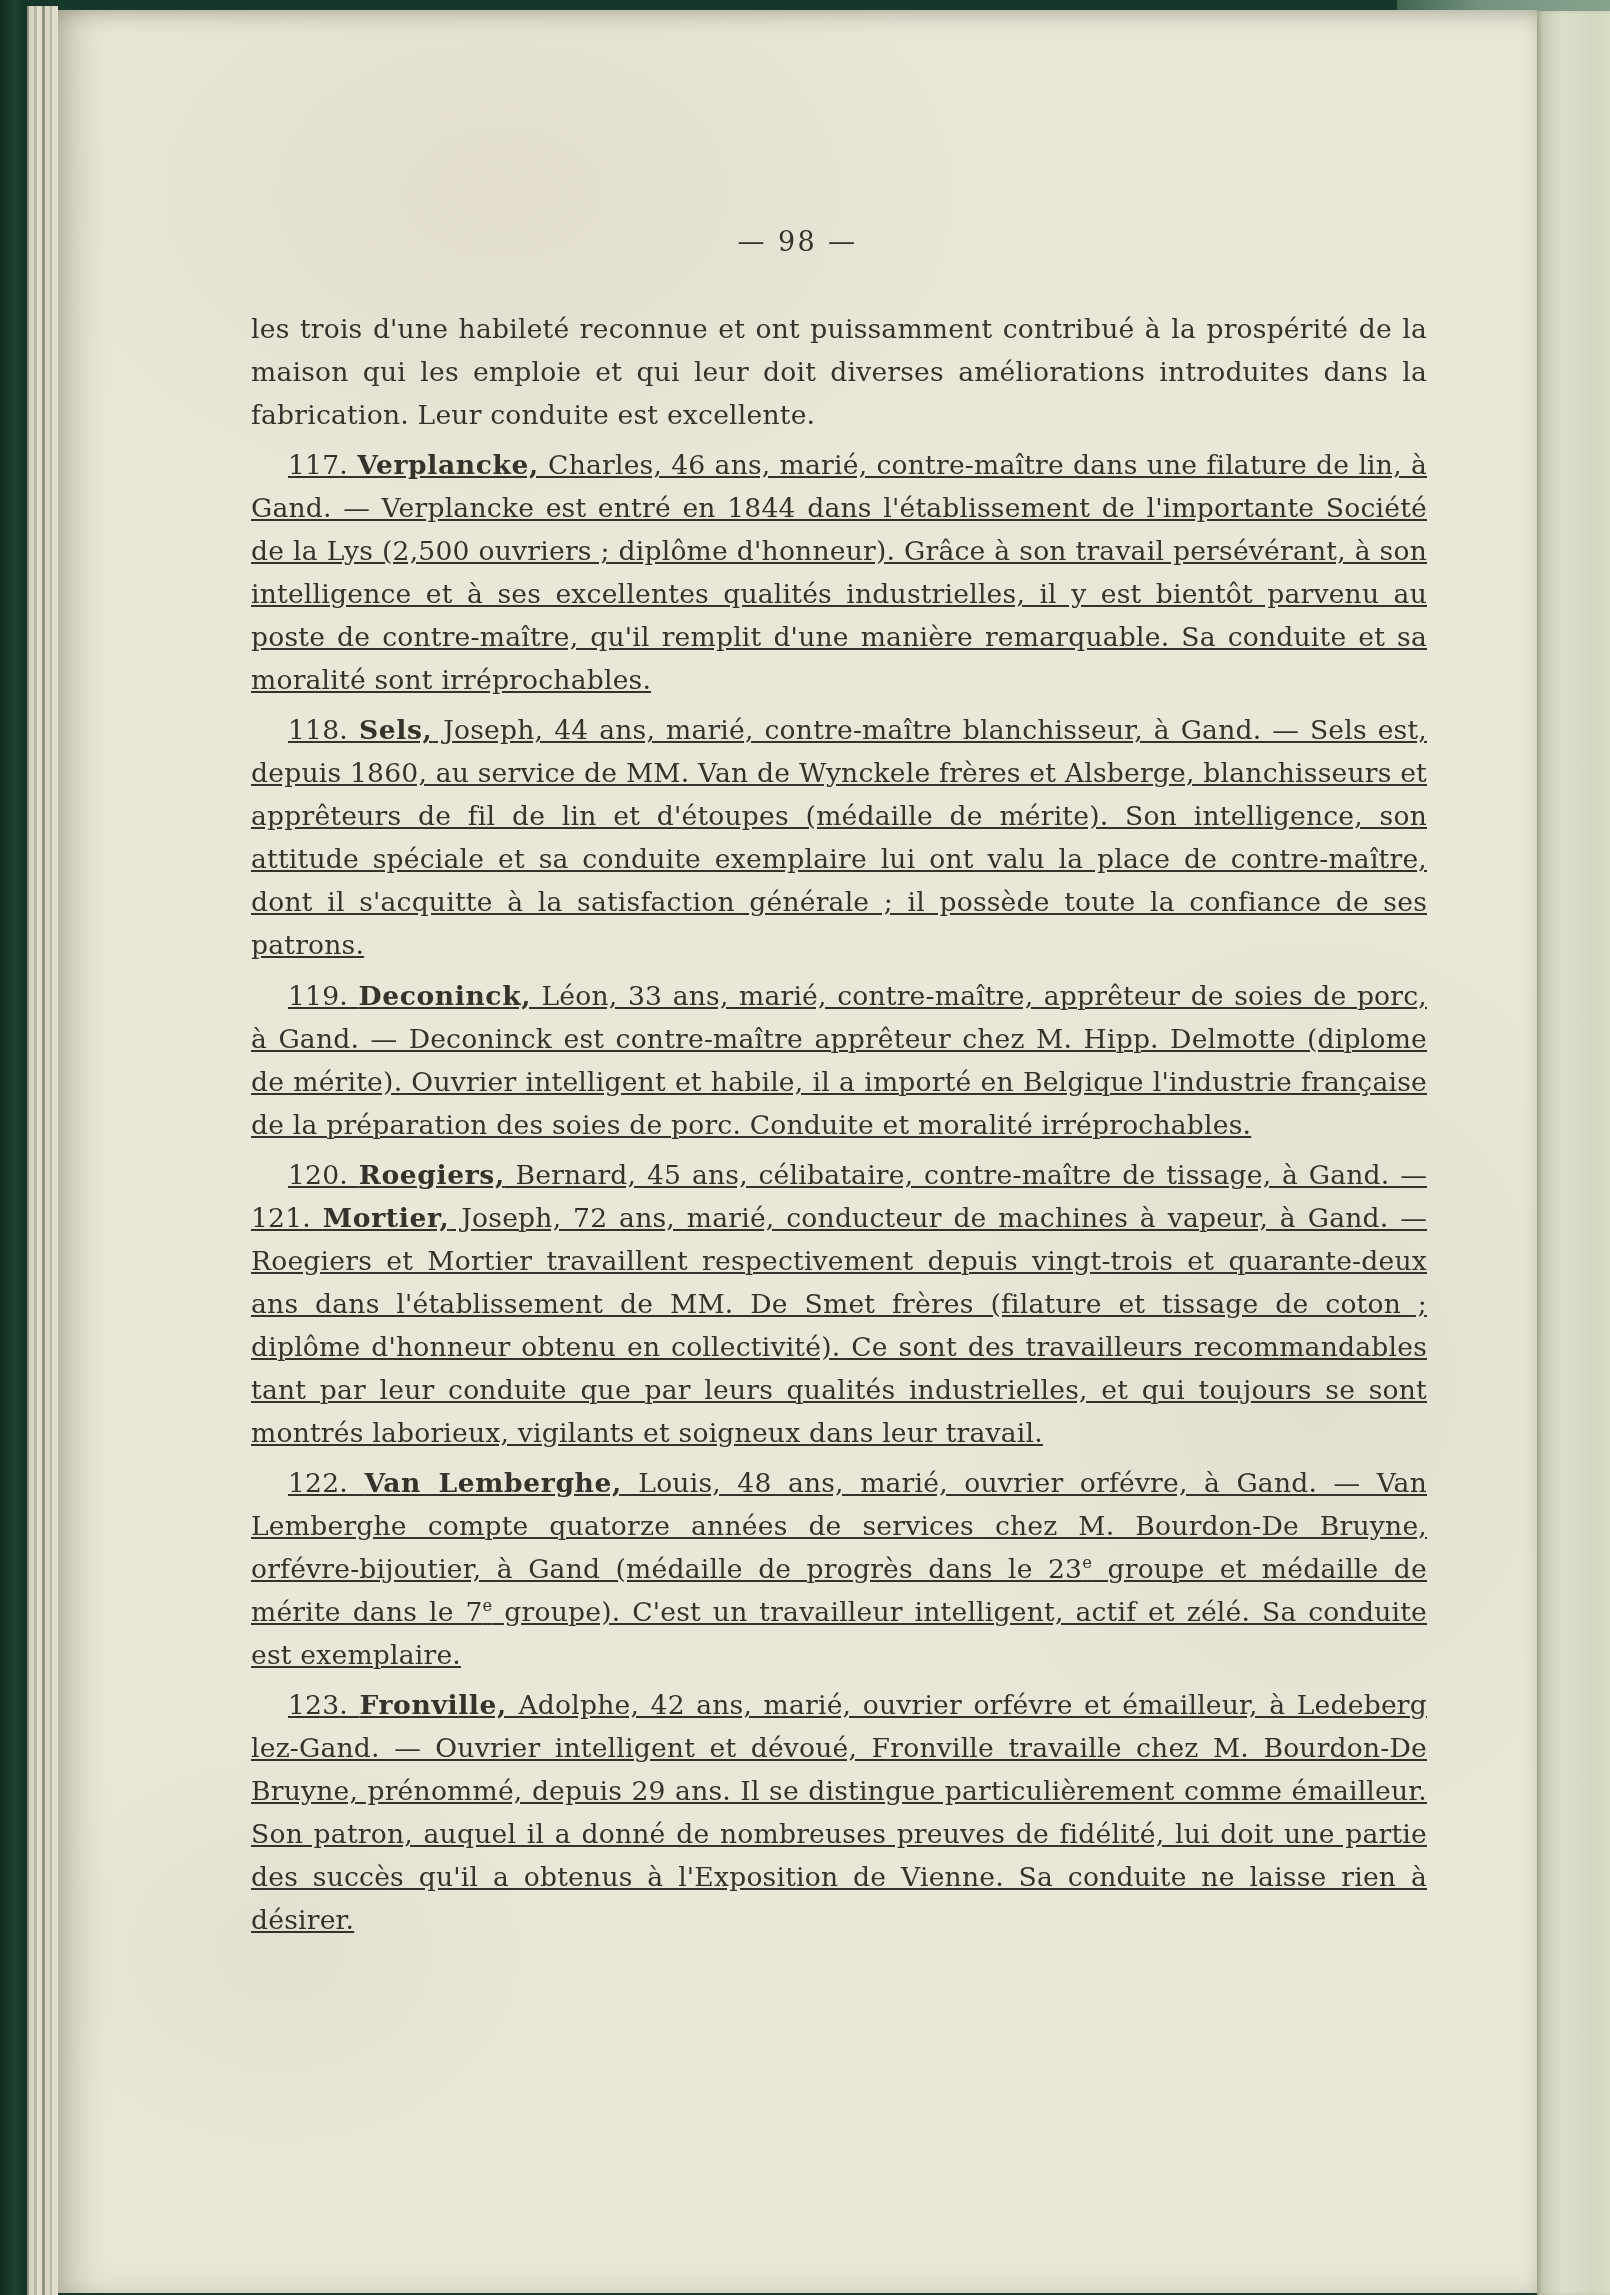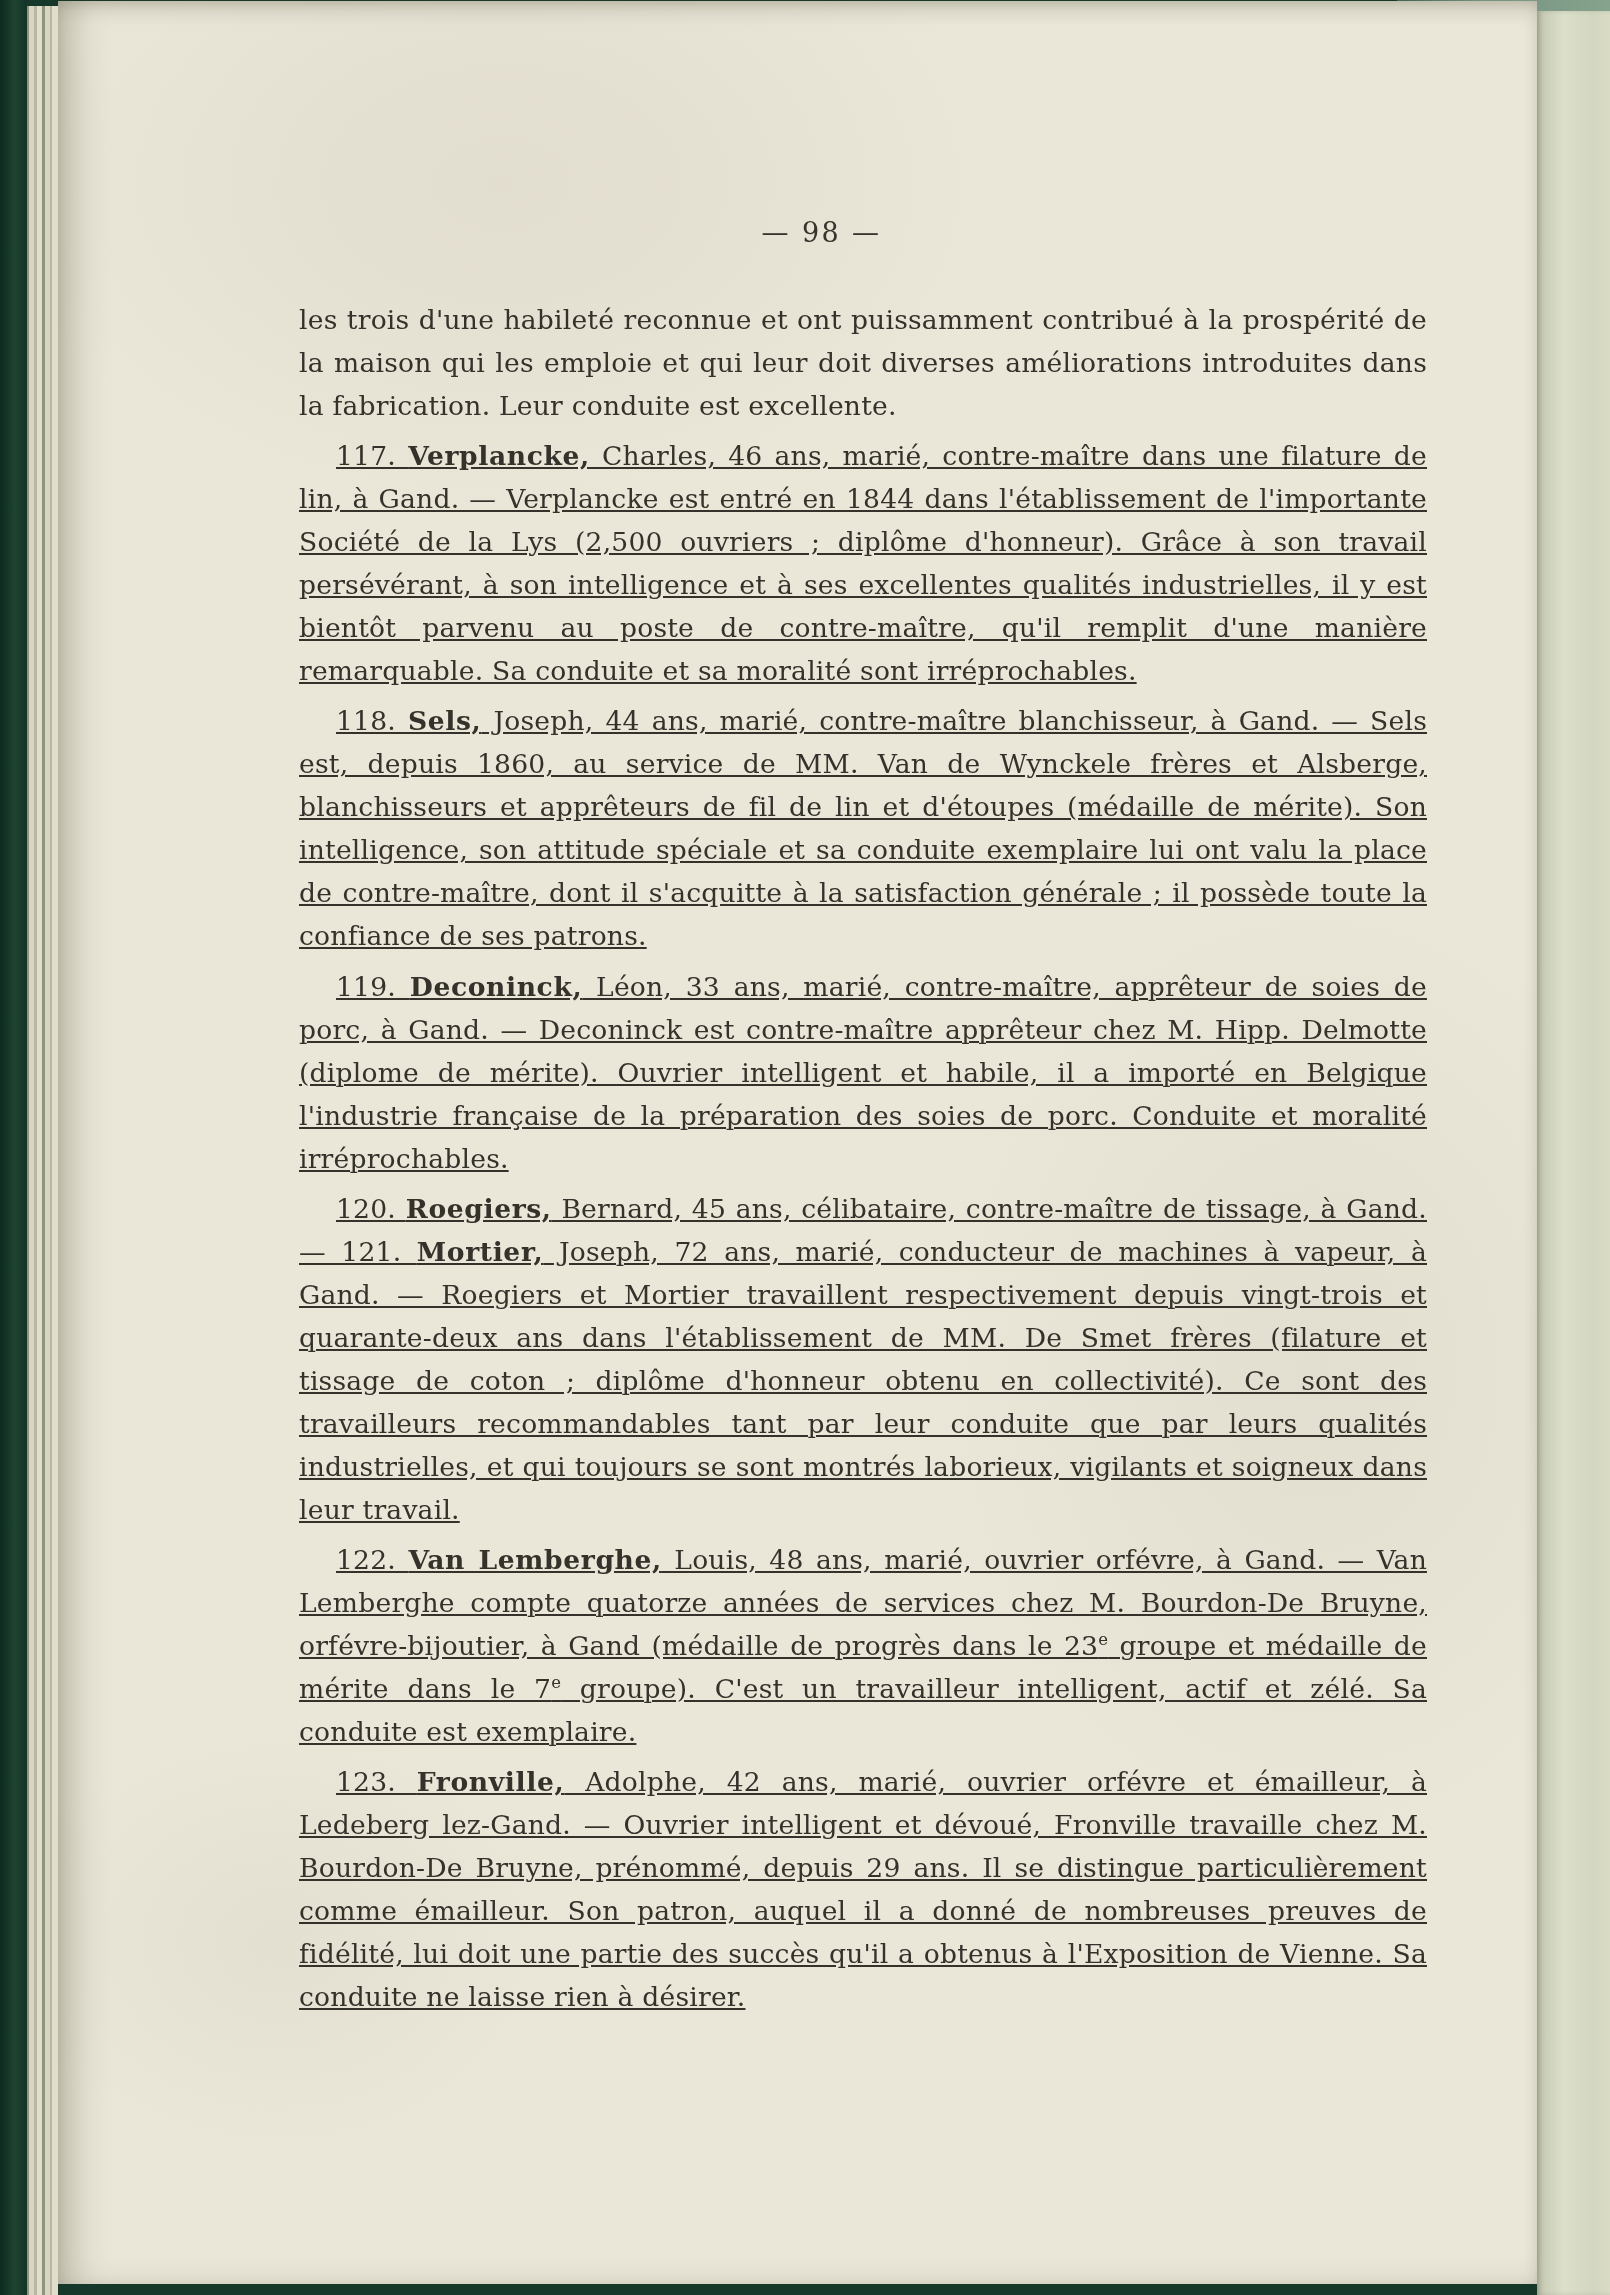--- a/index.html
+++ b/index.html
@@ -32,31 +32,30 @@
   }
 
   
   .top-right-accent {
     position: absolute; left: 1397px; top: 0; width: 214px; height: 13px;
     background: linear-gradient(90deg, #3f6450, #74937f 40%, #86a38d);
   }
 
   
   .page {
-    position: absolute; left: 58px; top: 1px; width: 1479px; height: 2283px;
+    position: absolute; left: 58px; top: 10px; width: 1479px; height: 2283px;
     background:
       radial-gradient(ellipse 725px 483px at 30% 8%, rgba(120,110,80,0.07), transparent 70%),
       radial-gradient(ellipse 564px 725px at 85% 60%, rgba(110,105,75,0.06), transparent 70%),
       radial-gradient(ellipse 403px 322px at 15% 85%, rgba(120,110,80,0.05), transparent 70%),
       #eae6d8;
     box-shadow:
       inset 24px 0 40px -16px rgba(70, 70, 45, 0.38),
       inset -4.8px 0 17.7px -8px rgba(85, 85, 60, 0.16),
       inset 0 11.3px 21px -11.3px rgba(60, 60, 40, 0.28);
-    padding-left: 48px;
   }
 
   
   .right-edge {
     position: absolute; left: 1537px; top: 11.3px; width: 74px; height: 2284px;
     background: linear-gradient(90deg, #c4c7b1 0%, #dcdfc9 35%, #d3d6c0 75%, #dadcc6 100%);
     border-left: 1.6px solid #a3a68f;
     box-shadow: inset 3.2px 0 4.8px -1.6px rgba(90, 95, 70, 0.35);
   }
 

